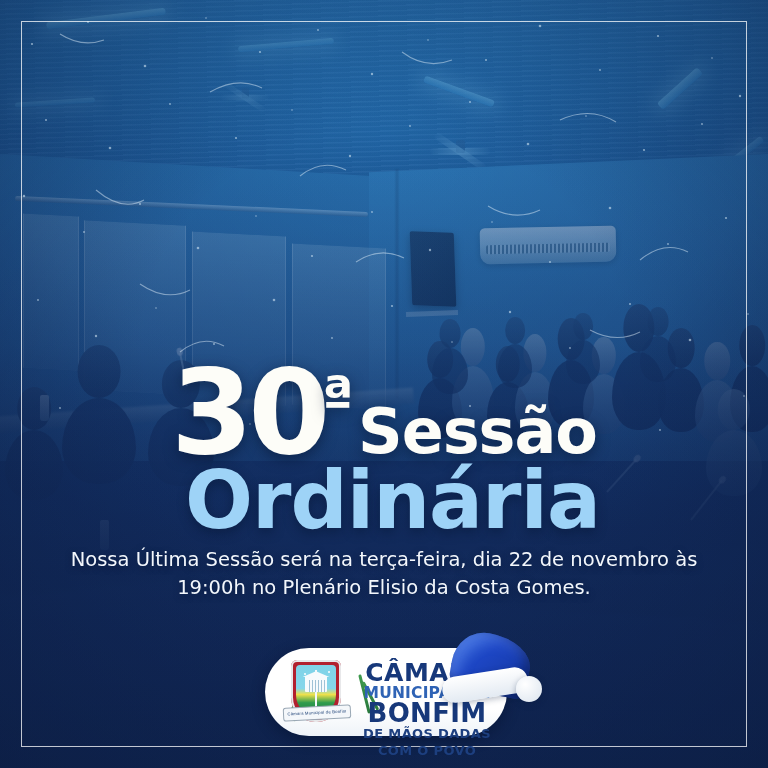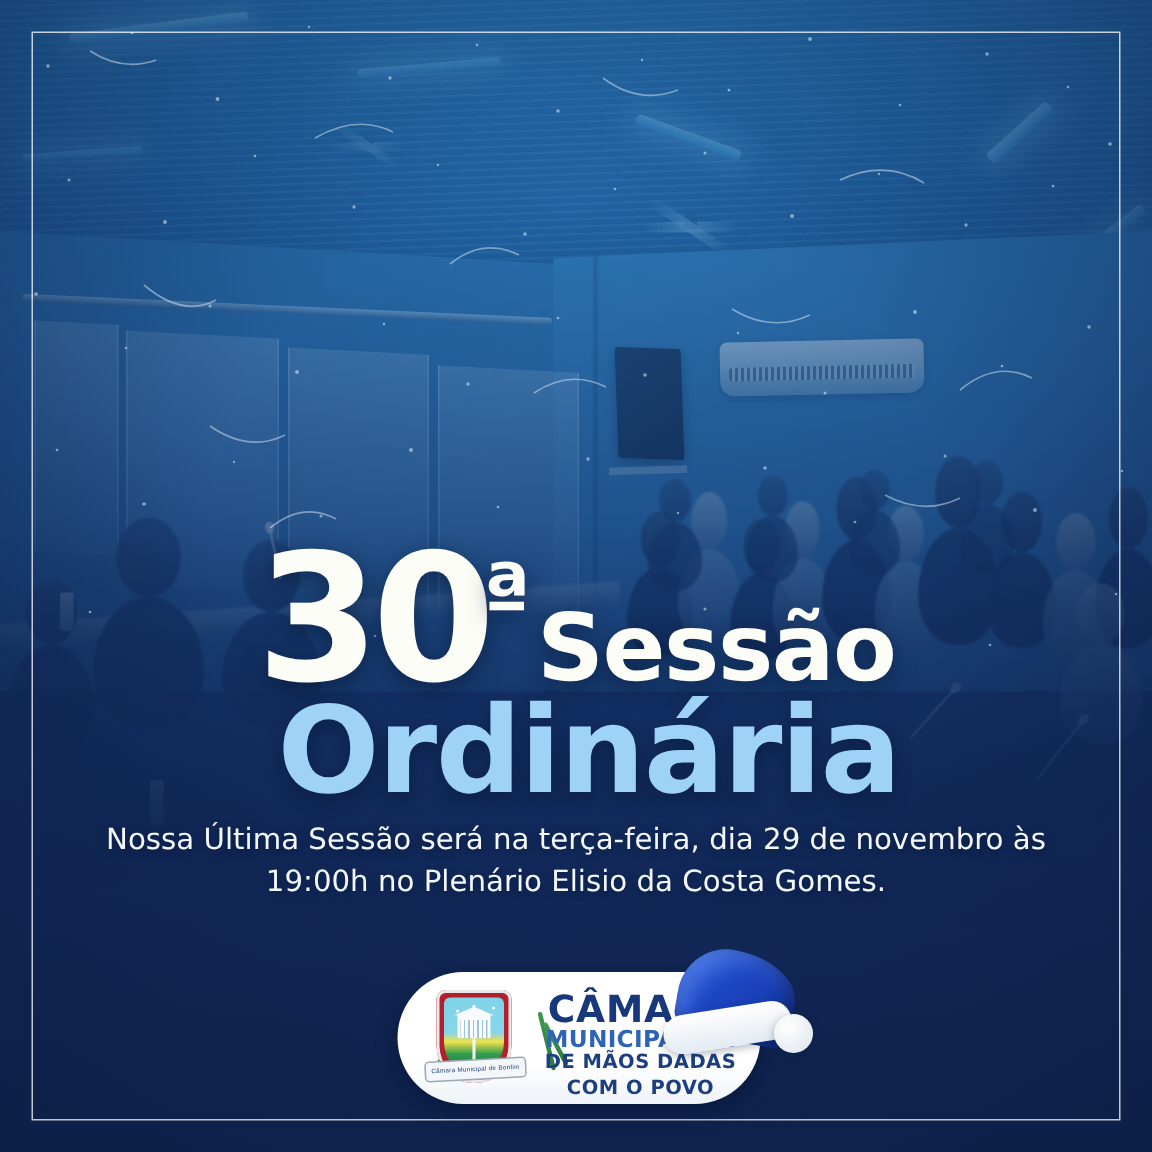--- a/index.html
+++ b/index.html
@@ -697,21 +697,21 @@
   </div>
 
   <div class="frame"></div>
 
   <div class="headline">
     <div class="line1"><span class="num">30</span><span class="ord">ª</span><span class="word">Sessão</span></div>
     <div class="line2">Ordinária</div>
   </div>
 
   <div class="body-copy">
-    <div>Nossa Última Sessão  será na terça-feira, dia 29 de novembro às</div>
+    <div>Nossa Última Sessão  será na terça-feira, dia 22 de novembro às</div>
     <div>19:00h no Plenário Elisio da Costa Gomes.</div>
   </div>
 
   <div class="logo-wrap">
     <div class="pill"></div>
 
     <div class="shield">
       <div class="branch l"></div>
       <div class="branch l2"></div>
       <div class="branch r"></div>
@@ -724,20 +724,21 @@
           <div class="shield-pole"></div>
           <div class="shield-building"></div>
         </div>
       </div>
       <div class="shield-ribbon">Câmara Municipal de Bonfim</div>
     </div>
 
     <div class="wordmark">
       <div class="wm-camara">CÂMARA</div>
       <div class="wm-municipal">MUNICIPAL DE</div>
+      <div class="wm-bonfim">BONFIM</div>
       <div class="wm-tag">DE MÃOS DADAS COM O POVO</div>
     </div>
 
     <div class="santa">
       <div class="santa-cone"></div>
       <div class="santa-brim"></div>
       <div class="santa-pom"></div>
     </div>
   </div>
 

